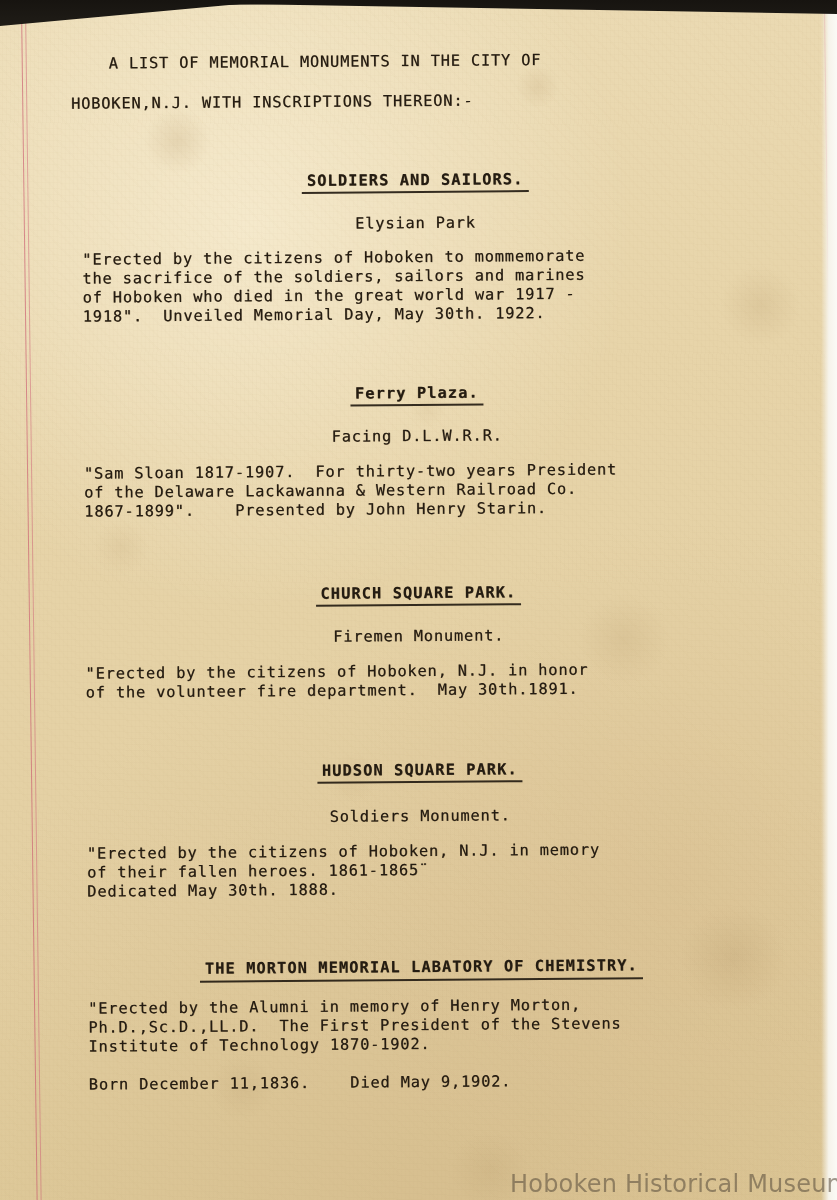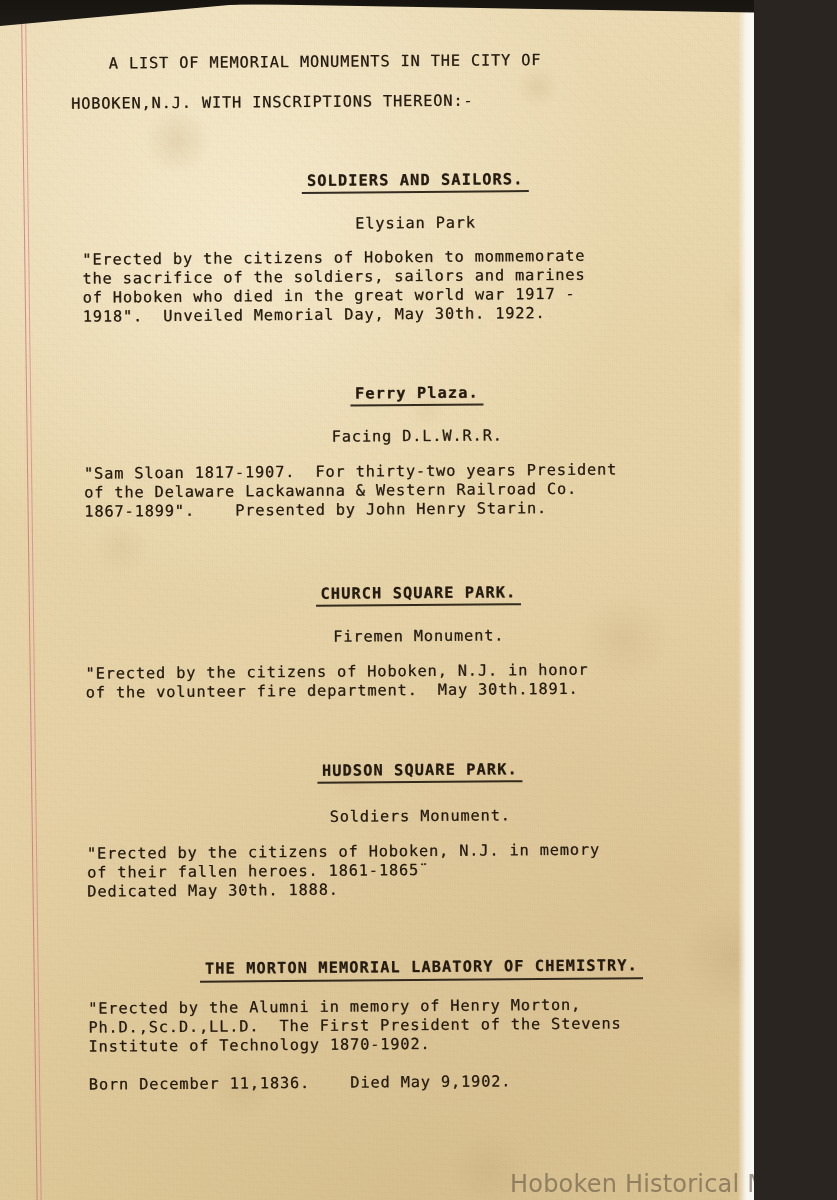--- a/index.html
+++ b/index.html
@@ -3,21 +3,21 @@
 <meta charset="utf-8">
 <title>A List of Memorial Monuments in the City of Hoboken, N.J.</title>
 <style>
   html, body {
     margin: 0;
     padding: 0;
     background: #2a2520;
   }
   #page {
     position: relative;
-    width: 754px;
+    width: 837px;
     height: 1200px;
     overflow: hidden;
     background: #1a1713;
     font-family: "DejaVu Sans Mono", "Liberation Mono", monospace;
   }
 
   
   #paper {
     position: absolute;
     left: -18px;

